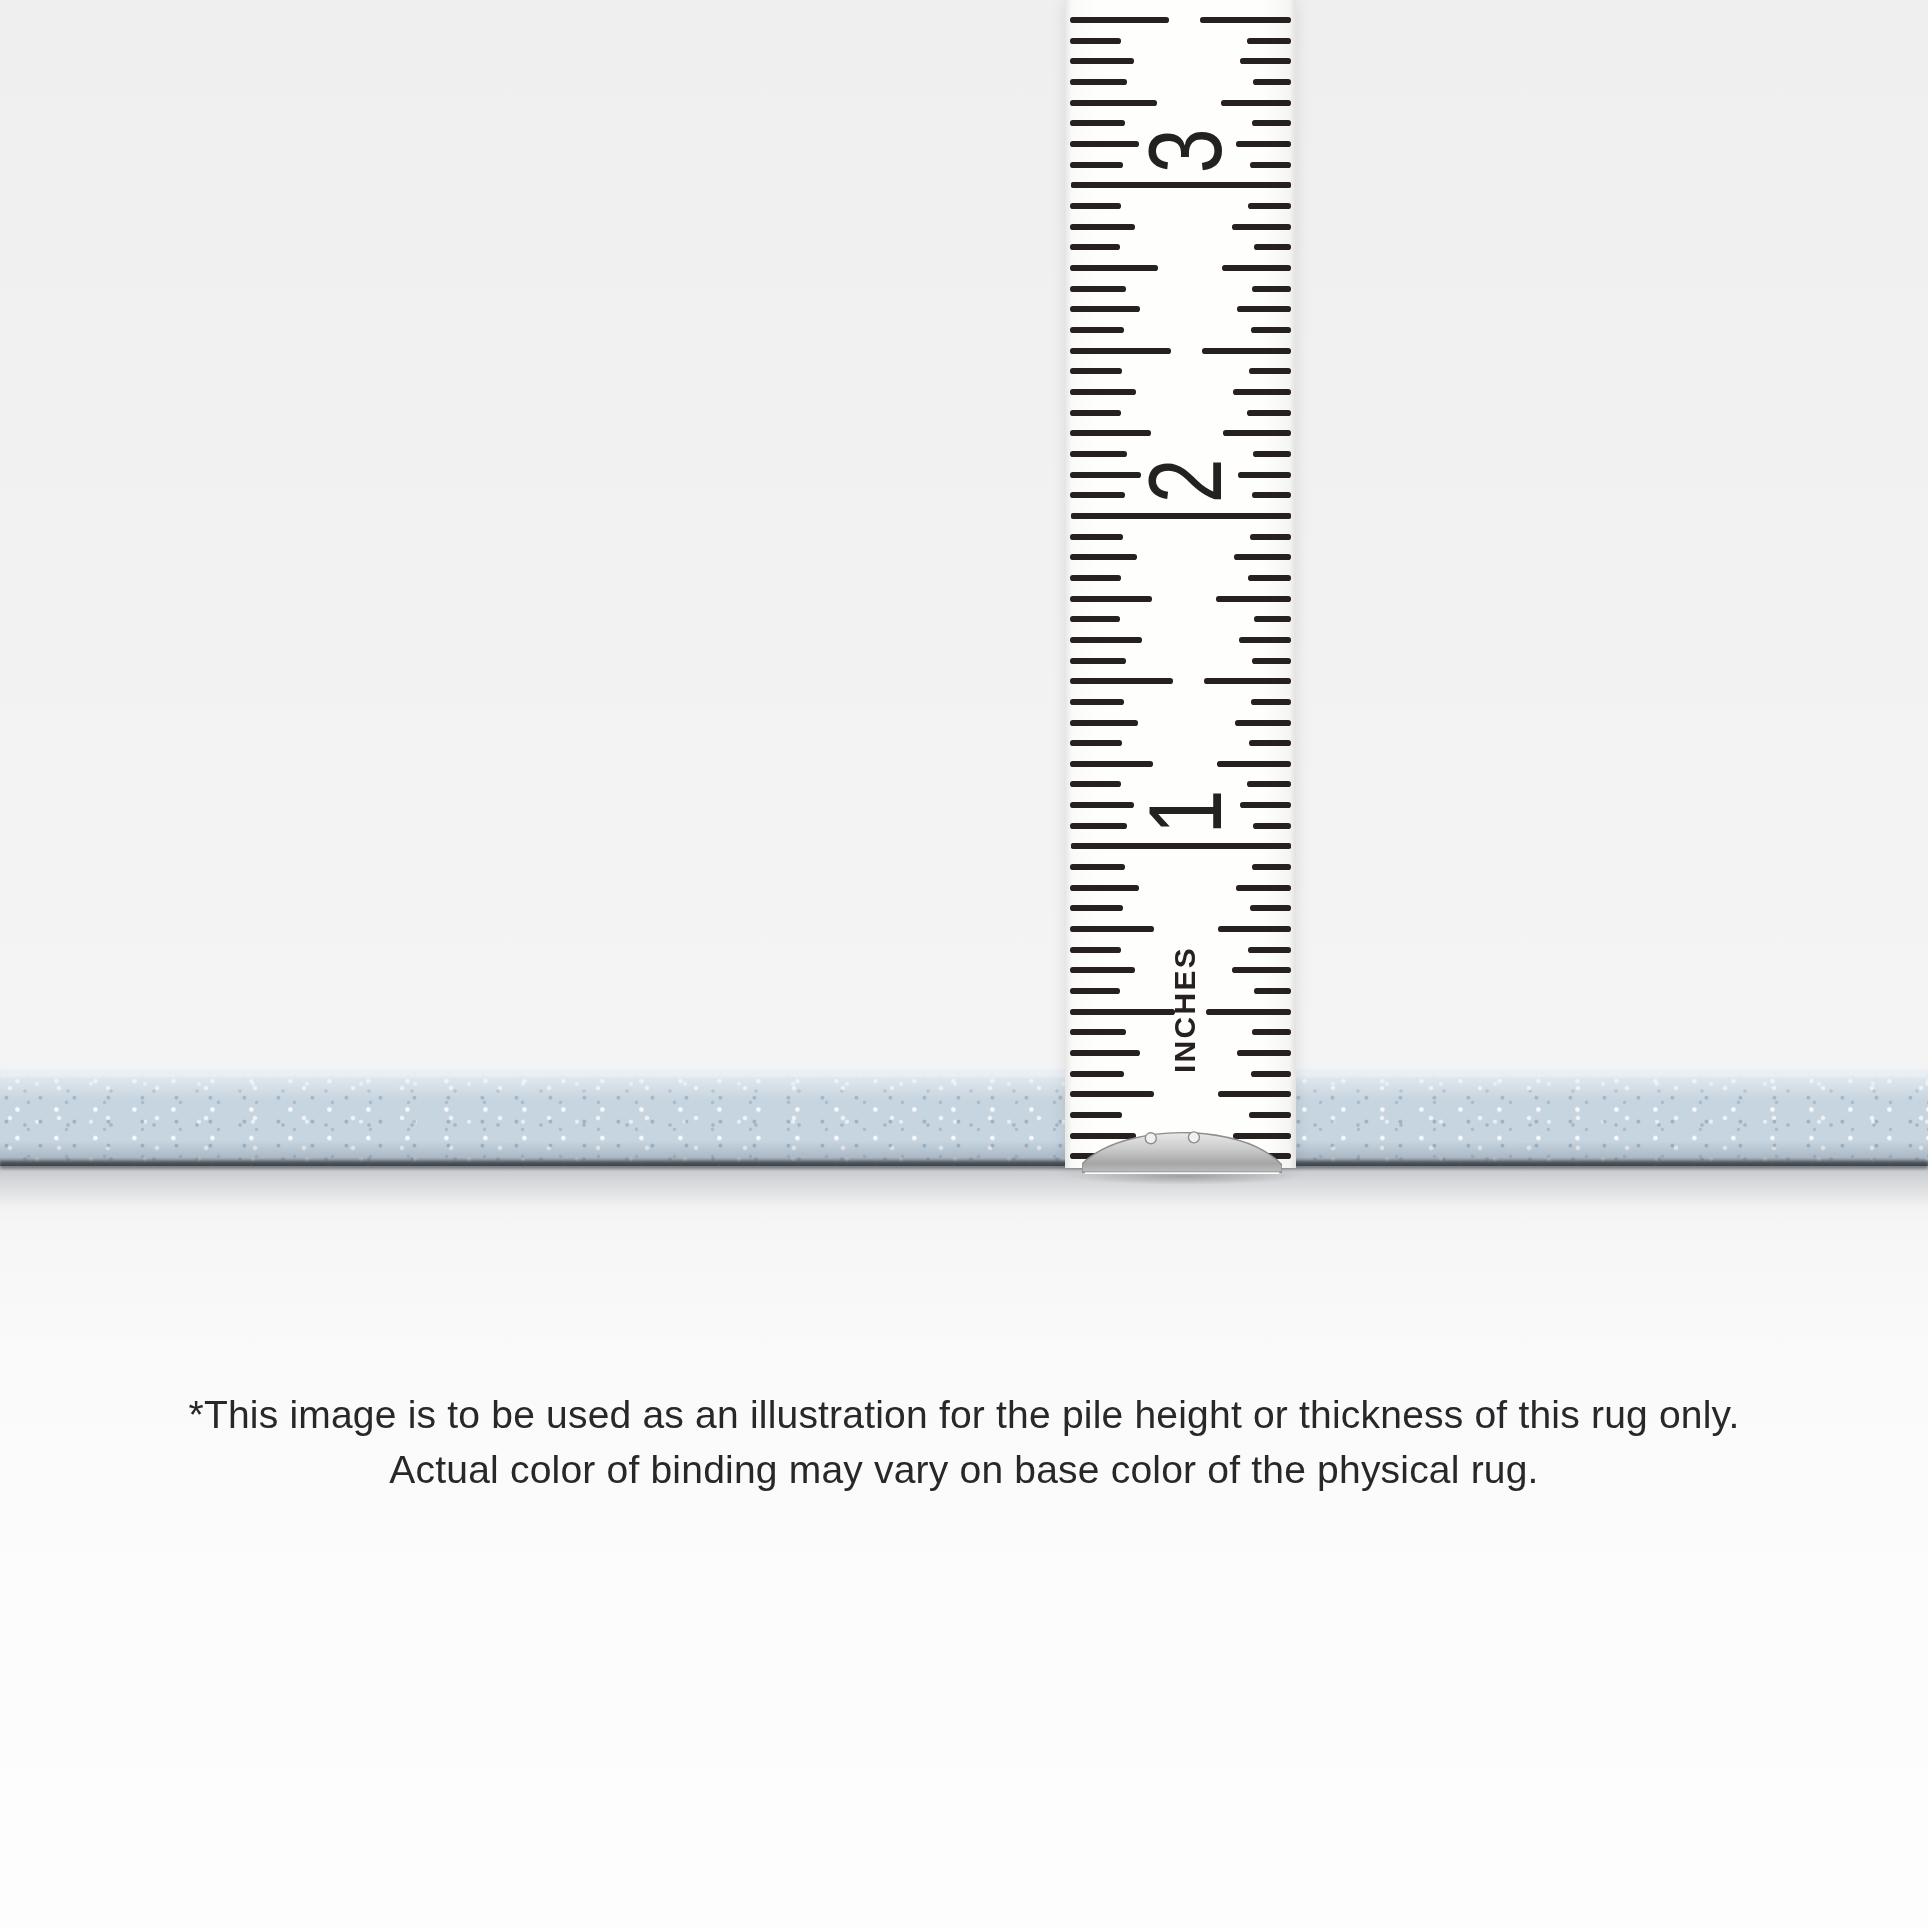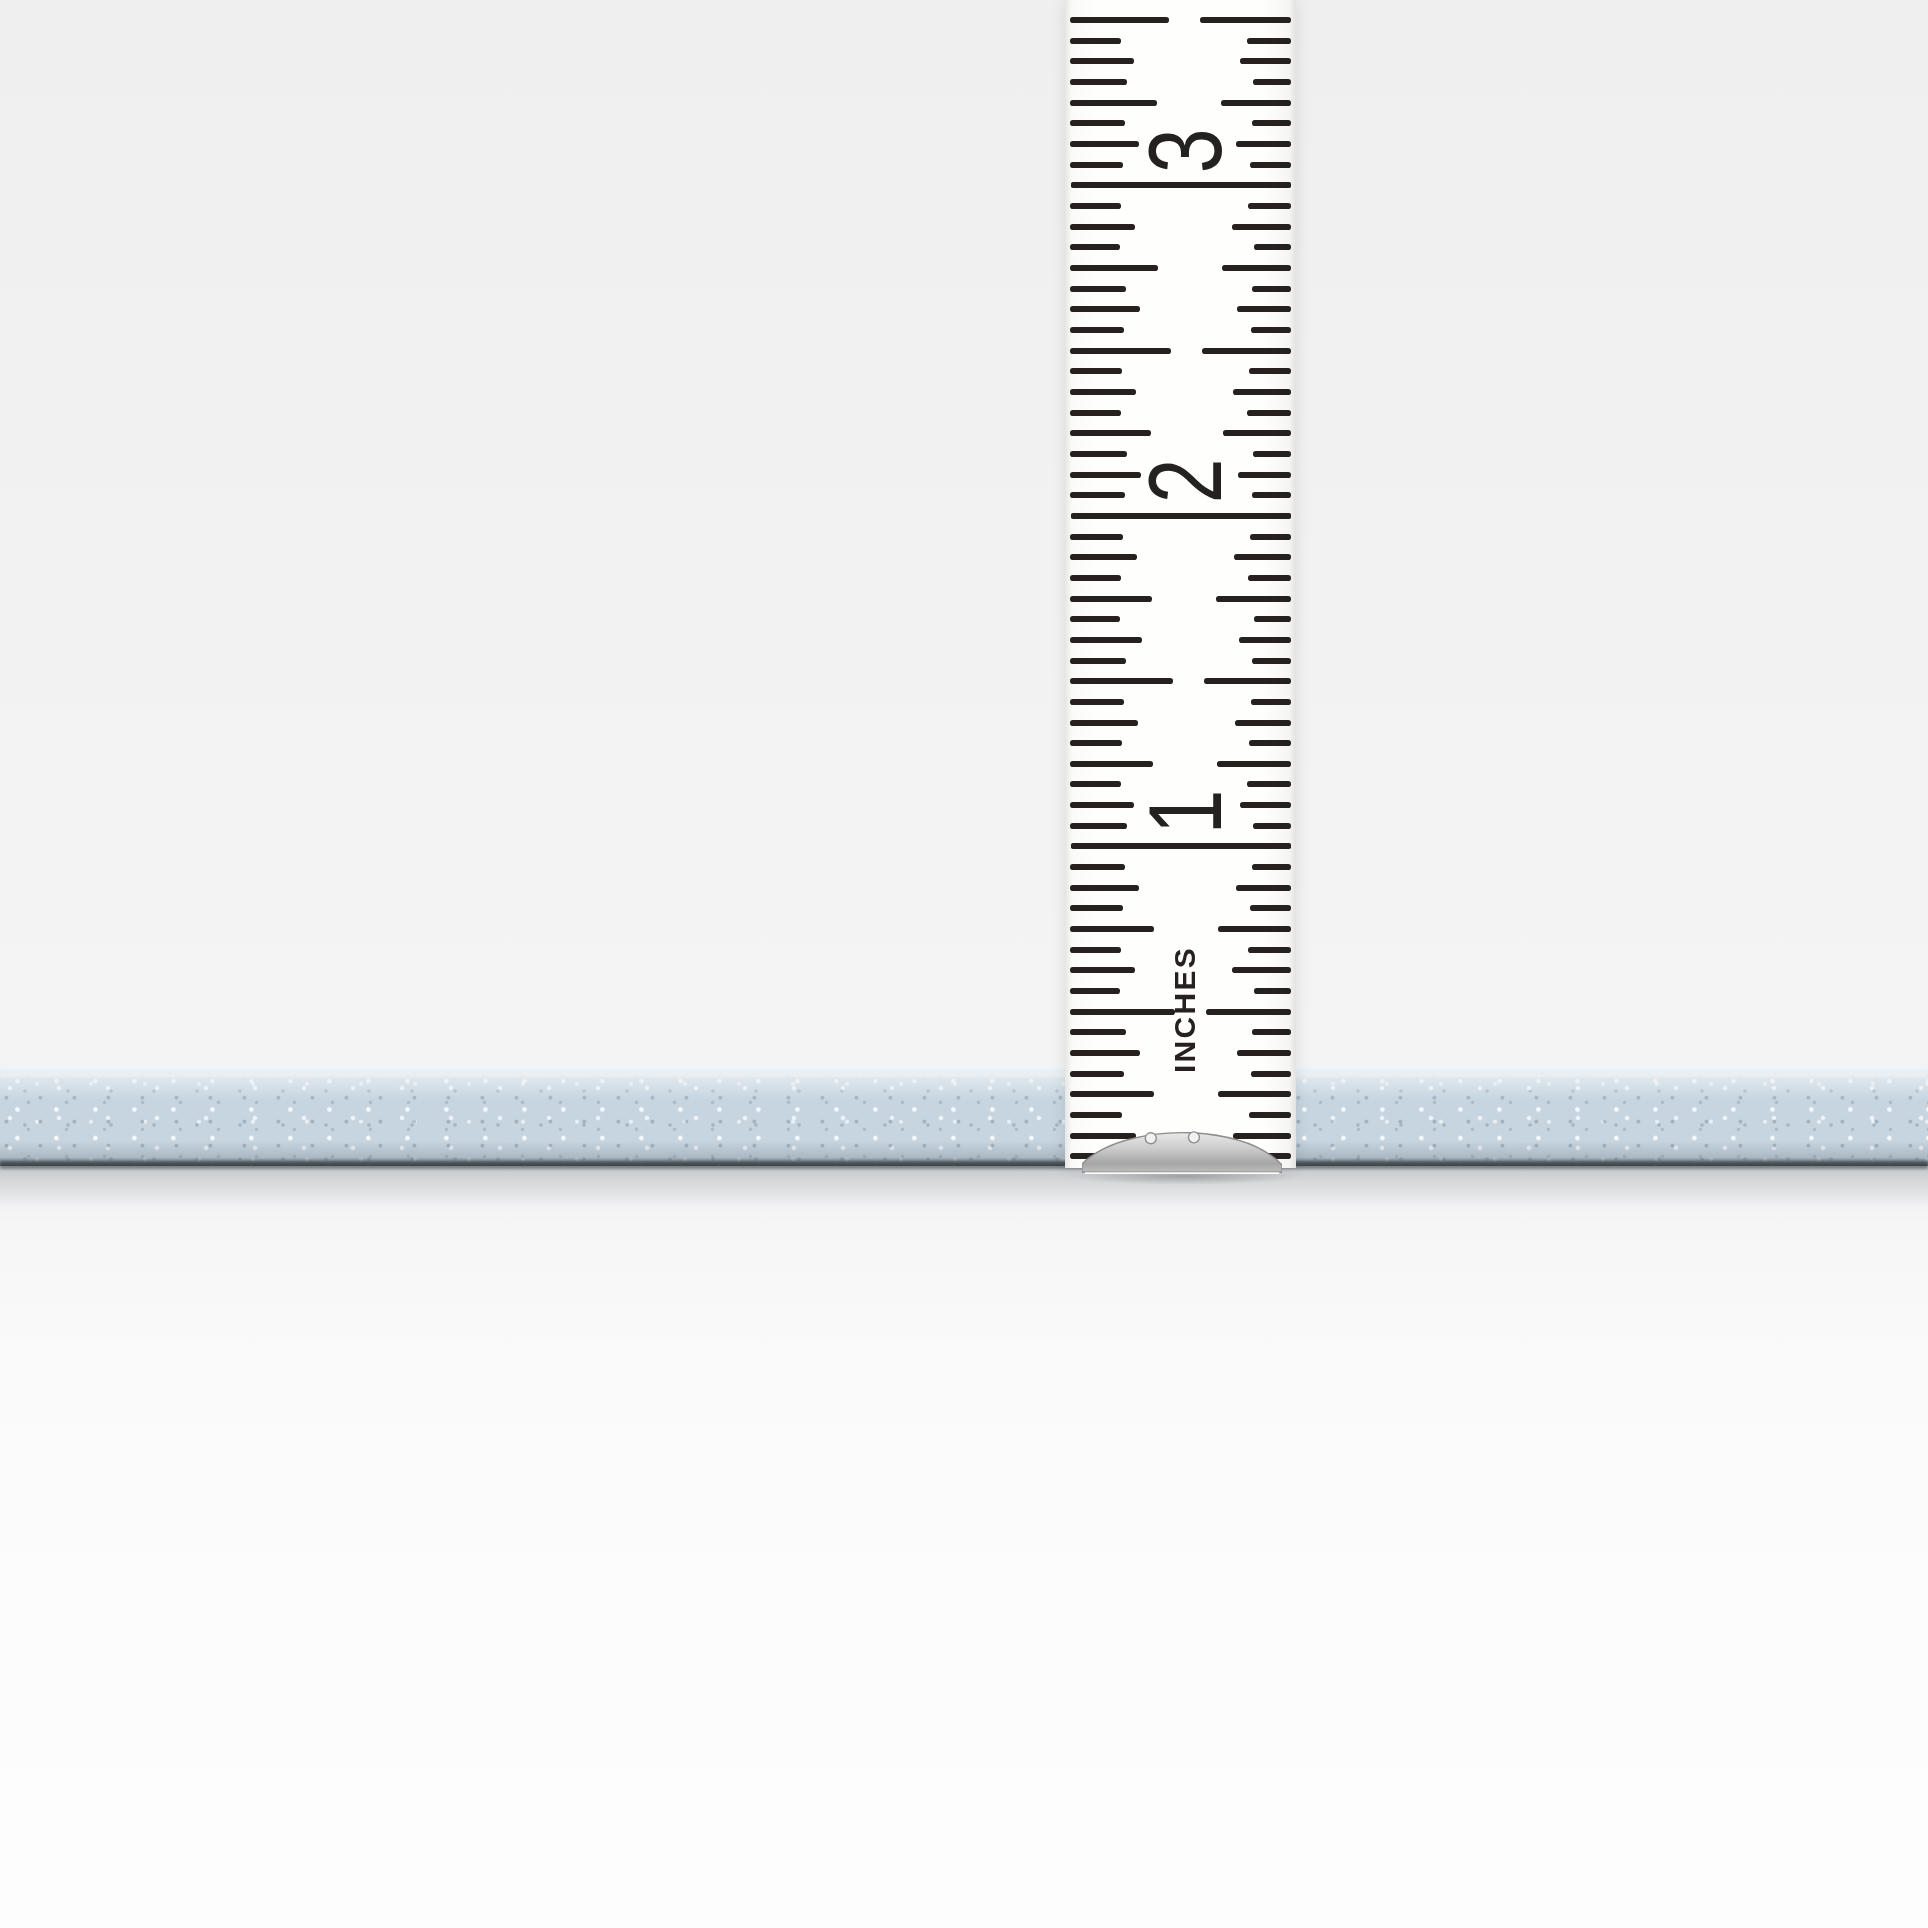--- a/index.html
+++ b/index.html
@@ -210,15 +210,17 @@
       <div class="tick left" style="top: 38px; width: 51px;"></div>
       <div class="tick right" style="top: 38px; width: 44px;"></div>
       <div class="tick left" style="top: 17px; width: 99px;"></div>
       <div class="tick right" style="top: 17px; width: 91px;"></div>
       <div class="num" style="left: 29px; top: 720px;">1</div>
       <div class="num" style="left: 29px; top: 389px;">2</div>
       <div class="num" style="left: 29px; top: 59px;">3</div>
     </div>
 
   <div class="disclaimer">
+    <div>*This image is to be used as an illustration for the pile height or thickness of this rug only.</div>
+    <div>Actual color of binding may vary on base color of the physical rug.</div>
   </div>
 </div>
 
 
 </body></html>

